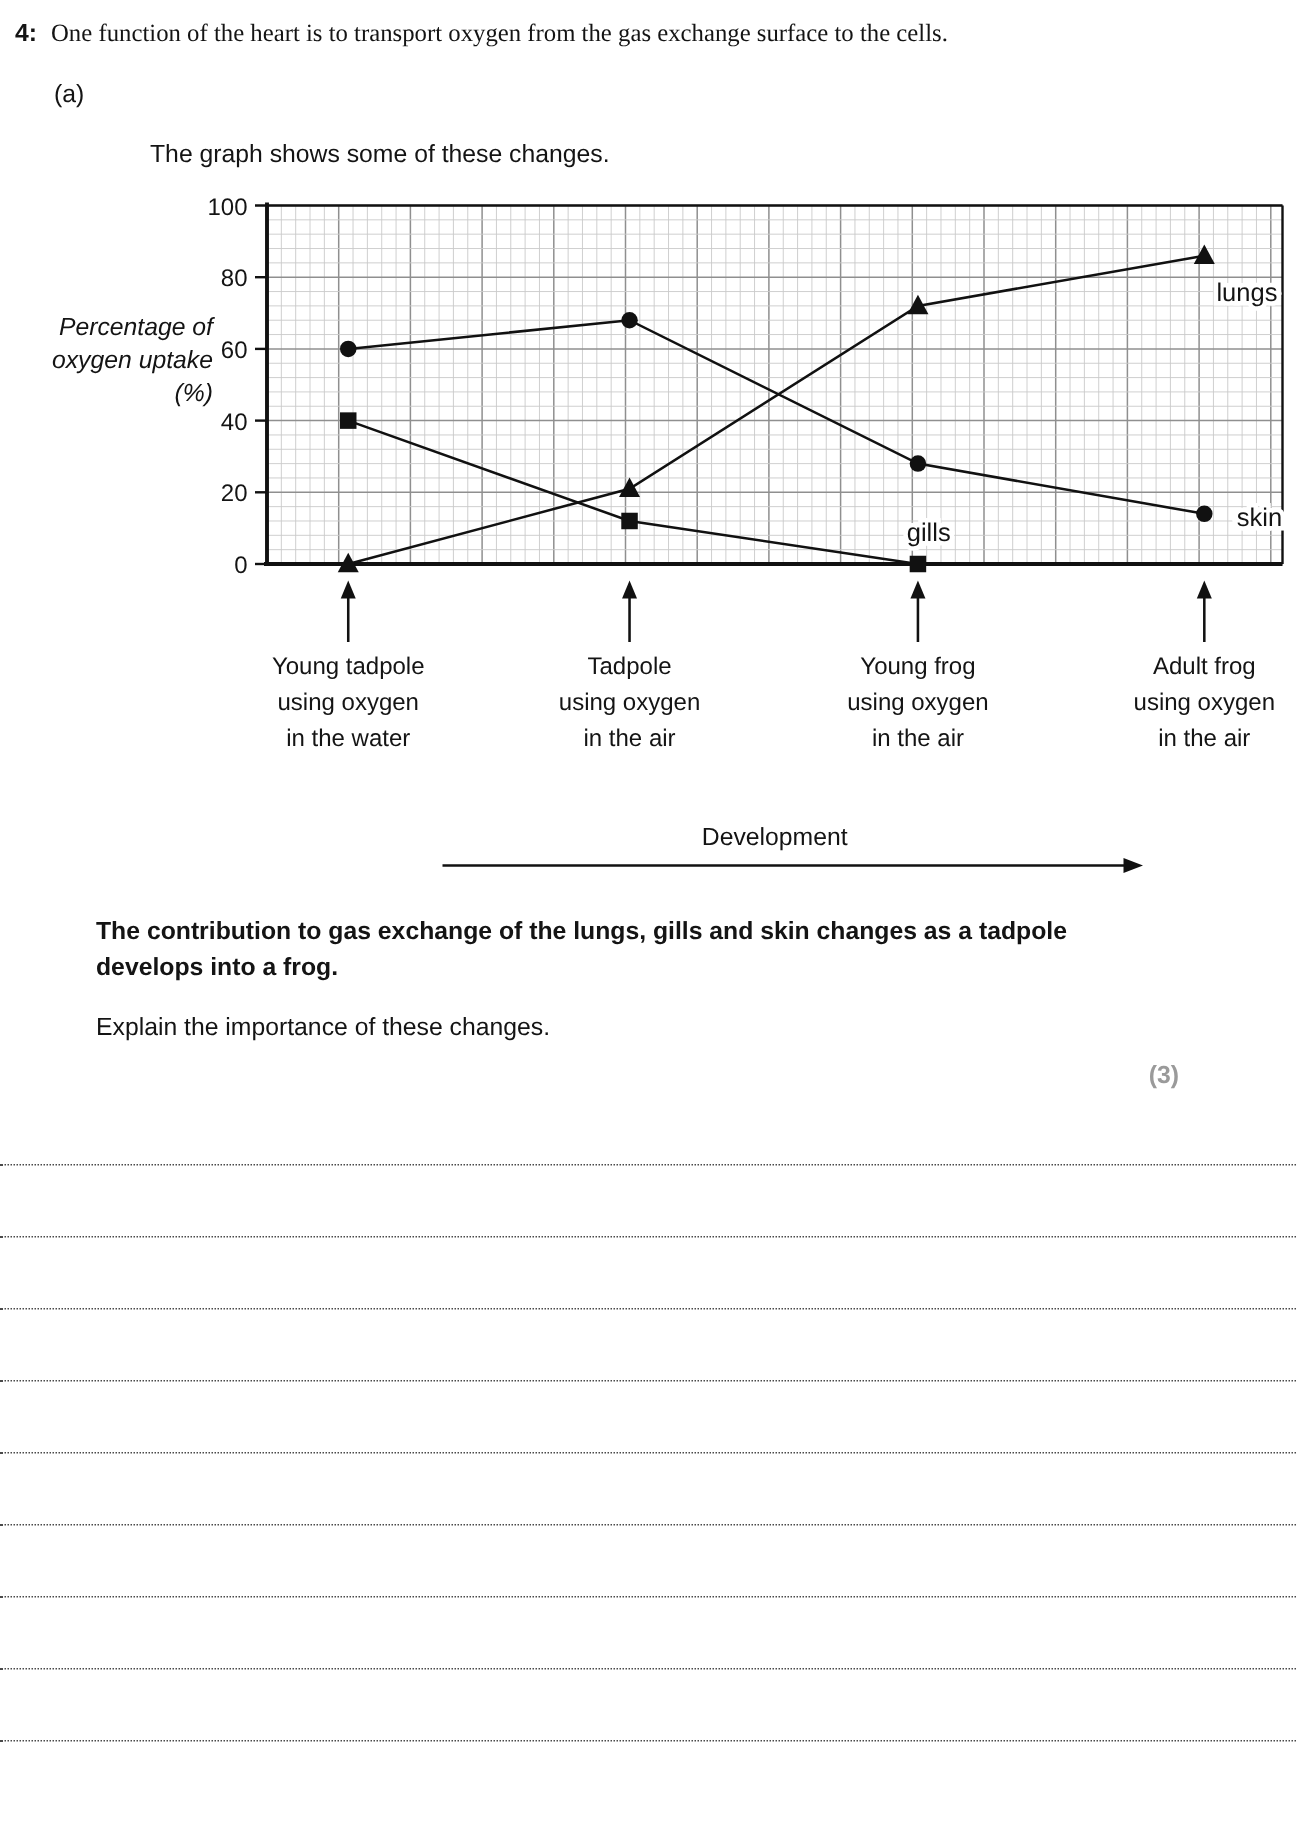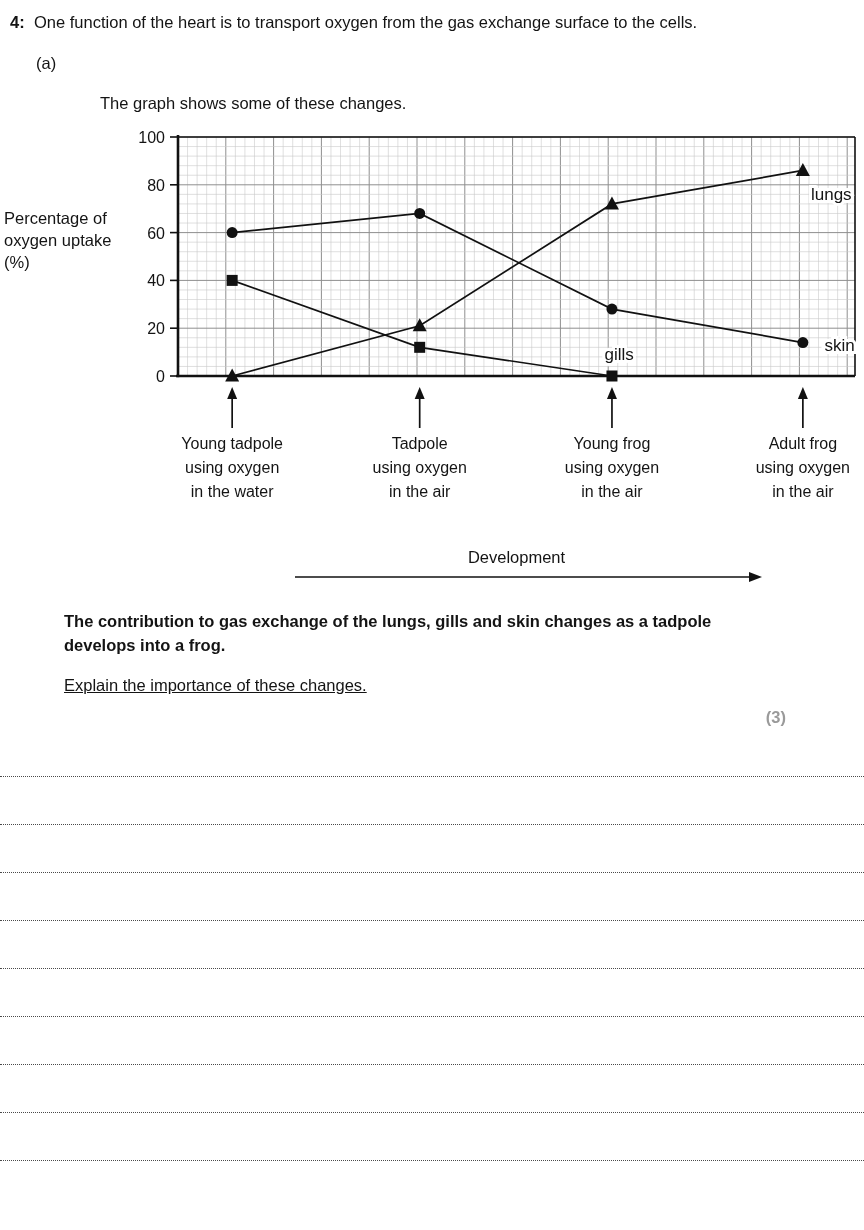--- a/index.html
+++ b/index.html
@@ -3,33 +3,33 @@
 <meta charset="utf-8">
 <style>
   html,body{margin:0;padding:0;background:#fff;}
   body{
     width:864px;height:1230px;overflow:hidden;position:relative;
     font-family:"Liberation Sans",sans-serif;
     font-size:16.5px;color:#141414;line-height:24px;
   }
   .q-row{display:flex;padding:10px 10px 0 10px;}
   .q-num{font-weight:bold;width:24px;flex:0 0 24px;}
-  .q-text{max-width:724px;}
+  .q-text{max-width:724px;font-family:Liberation Serif, serif;}
   .part-row{display:flex;padding:17px 0 0 36px;}
   .part-label{width:28px;flex:0 0 28px;}
   .part-text{max-width:624px;}
   .caption{padding:16px 0 0 64px;margin-left:36px;}
   .figure{position:relative;height:472px;margin-top:10px;}
   .ylabel{
     position:absolute;left:4px;top:82px;width:138px;
-    text-align:left;line-height:22px;
+    text-align:right;line-height:22px;font-style:italic;
   }
   .figure svg{display:block;margin-left:124px;}
   .post-text{padding:12px 0 0 64px;max-width:700px;font-weight:bold;}
-  .post-text2{padding:16px 16px 0 64px;text-decoration:underline;}
+  .post-text2{padding:16px 16px 0 64px;}
   .marks{
     text-align:right;padding-right:78px;margin-top:8px;
     font-weight:bold;color:#9a9a9a;
   }
   .answer-lines{margin-top:0px;}
   .answer-line{height:47px;border-bottom:1.6px dotted #4a4a4a;}
 </style>
 </head>
 <body>
 

